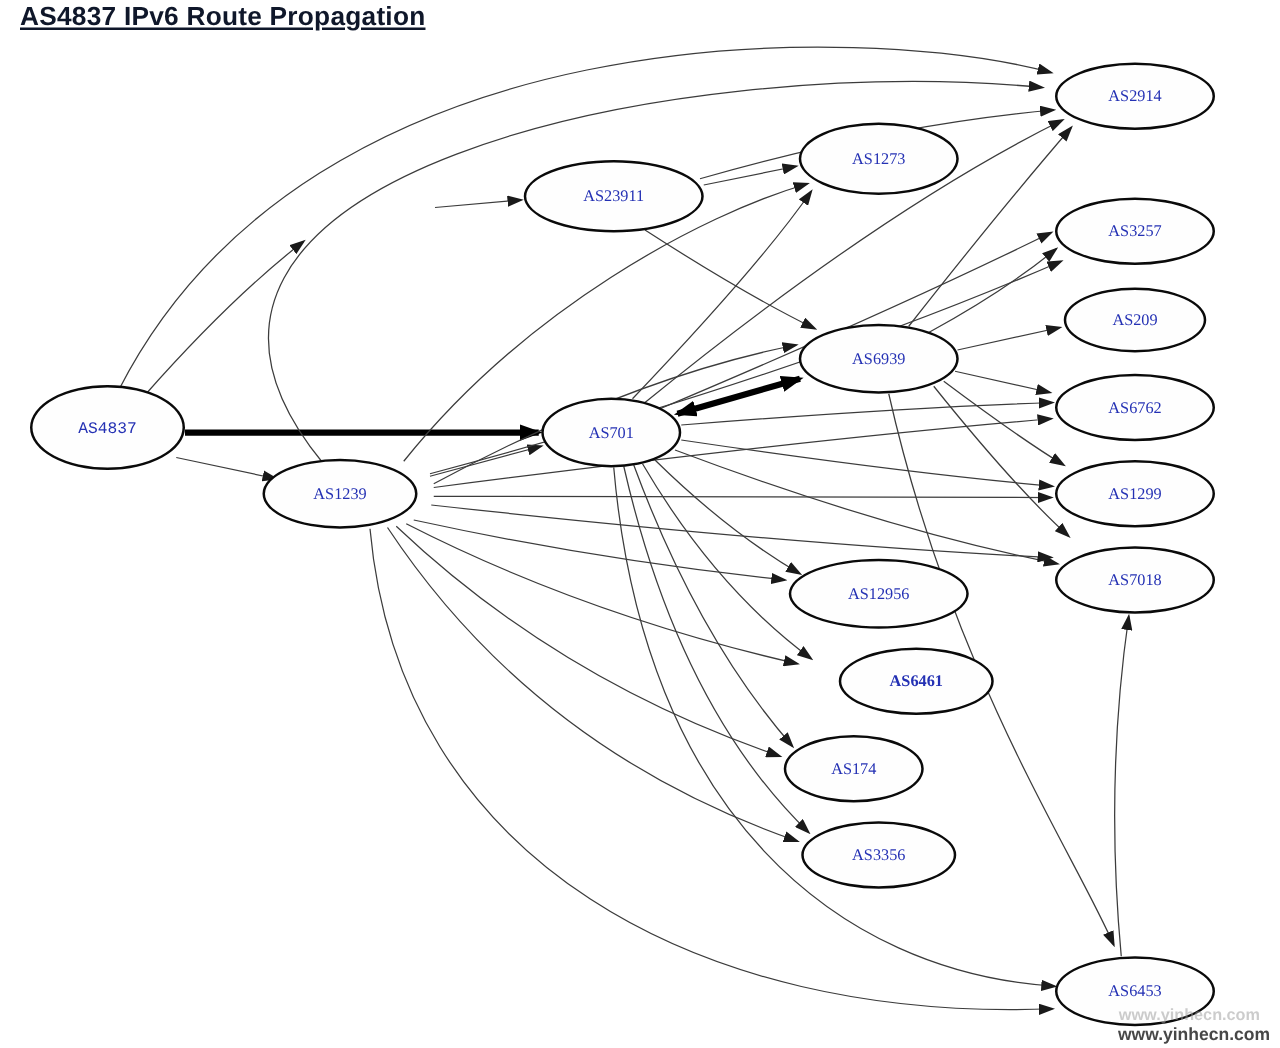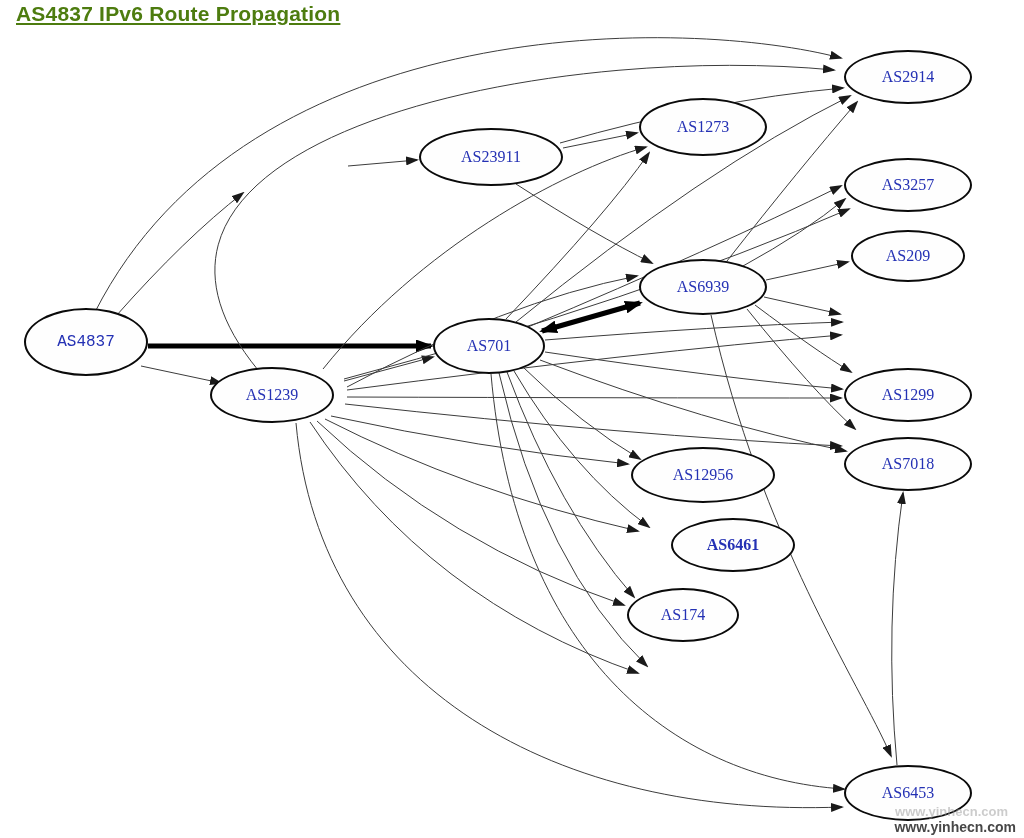--- a/index.html
+++ b/index.html
@@ -3,32 +3,32 @@
 <meta charset="utf-8">
 <style>
   html,body{margin:0;padding:0;background:#fff;}
   .stage{
     position:relative;width:1024px;height:838px;background:#ffffff;
     overflow:hidden;font-family:"Liberation Sans", sans-serif;
   }
   .title{
     position:absolute;left:16px;top:2px;
     font-family:"Liberation Sans", sans-serif;
-    font-size:21px;font-weight:bold;color:#4d7c0f;
+    font-size:21px;font-weight:bold;color:#0f172a;
     text-decoration:underline;letter-spacing:.2px;white-space:nowrap;z-index:6;
   }
   #edges{position:absolute;left:0;top:0;z-index:1;}
   .edge{fill:none;stroke:#3c3c3c;stroke-width:1;}
   .edge.bold{stroke:#000;stroke-width:5;}
   #nodes{position:absolute;left:0;top:0;width:100%;height:100%;z-index:3;}
   .node{
     position:absolute;display:flex;align-items:center;justify-content:center;
     border:2.5px solid #0a0a0a;border-radius:50%;background:#fefefe;
     font-family:"Liberation Serif","DejaVu Serif",serif;
-    font-size:16px;color:#2431b4;box-sizing:border-box;white-space:nowrap;
+    font-size:13px;color:#2431b4;box-sizing:border-box;white-space:nowrap;
   }
   .watermark{
     position:absolute;right:8px;bottom:3px;z-index:7;
     font-family:"Liberation Sans", sans-serif;font-size:14px;font-weight:bold;
     color:#474747;text-shadow:0 0 2px #fff;white-space:nowrap;
   }
   .watermark-ghost{
     position:absolute;right:16px;bottom:19px;z-index:4;
     font-family:"Liberation Sans", sans-serif;font-size:13px;font-weight:bold;
     color:#9a9a9a;opacity:.5;white-space:nowrap;
@@ -98,24 +98,26 @@
 
   <div id="nodes">
       <div class="node" style="left: 24px; top: 308px; width: 124px; height: 68px; font-family: Liberation Mono, monospace;">AS4837</div>
       <div class="node" style="left: 419px; top: 128px; width: 144px; height: 58px;">AS23911</div>
       <div class="node" style="left: 639px; top: 98px; width: 128px; height: 58px;">AS1273</div>
       <div class="node" style="left: 844px; top: 50px; width: 128px; height: 54px;">AS2914</div>
       <div class="node" style="left: 844px; top: 158px; width: 128px; height: 54px;">AS3257</div>
       <div class="node" style="left: 851px; top: 230px; width: 114px; height: 52px;">AS209</div>
       <div class="node" style="left: 639px; top: 259px; width: 128px; height: 56px;">AS6939</div>
       <div class="node" style="left: 433px; top: 318px; width: 112px; height: 56px;">AS701</div>
+      <div class="node" style="left: 844px; top: 299px; width: 128px; height: 54px;">AS6762</div>
       <div class="node" style="left: 844px; top: 368px; width: 128px; height: 54px;">AS1299</div>
       <div class="node" style="left: 210px; top: 367px; width: 124px; height: 56px;">AS1239</div>
       <div class="node" style="left: 631px; top: 447px; width: 144px; height: 56px;">AS12956</div>
       <div class="node" style="left: 844px; top: 437px; width: 128px; height: 54px;">AS7018</div>
       <div class="node" style="left: 671px; top: 518px; width: 124px; height: 54px; font-weight: bold;">AS6461</div>
       <div class="node" style="left: 627px; top: 588px; width: 112px; height: 54px;">AS174</div>
+      <div class="node" style="left: 641px; top: 657px; width: 124px; height: 54px;">AS3356</div>
       <div class="node" style="left: 844px; top: 765px; width: 128px; height: 56px;">AS6453</div>
     </div>
 
   <div class="watermark-ghost">www.yinhecn.com</div>
   <div class="watermark">www.yinhecn.com</div>
 </div>
 
 </body></html>

